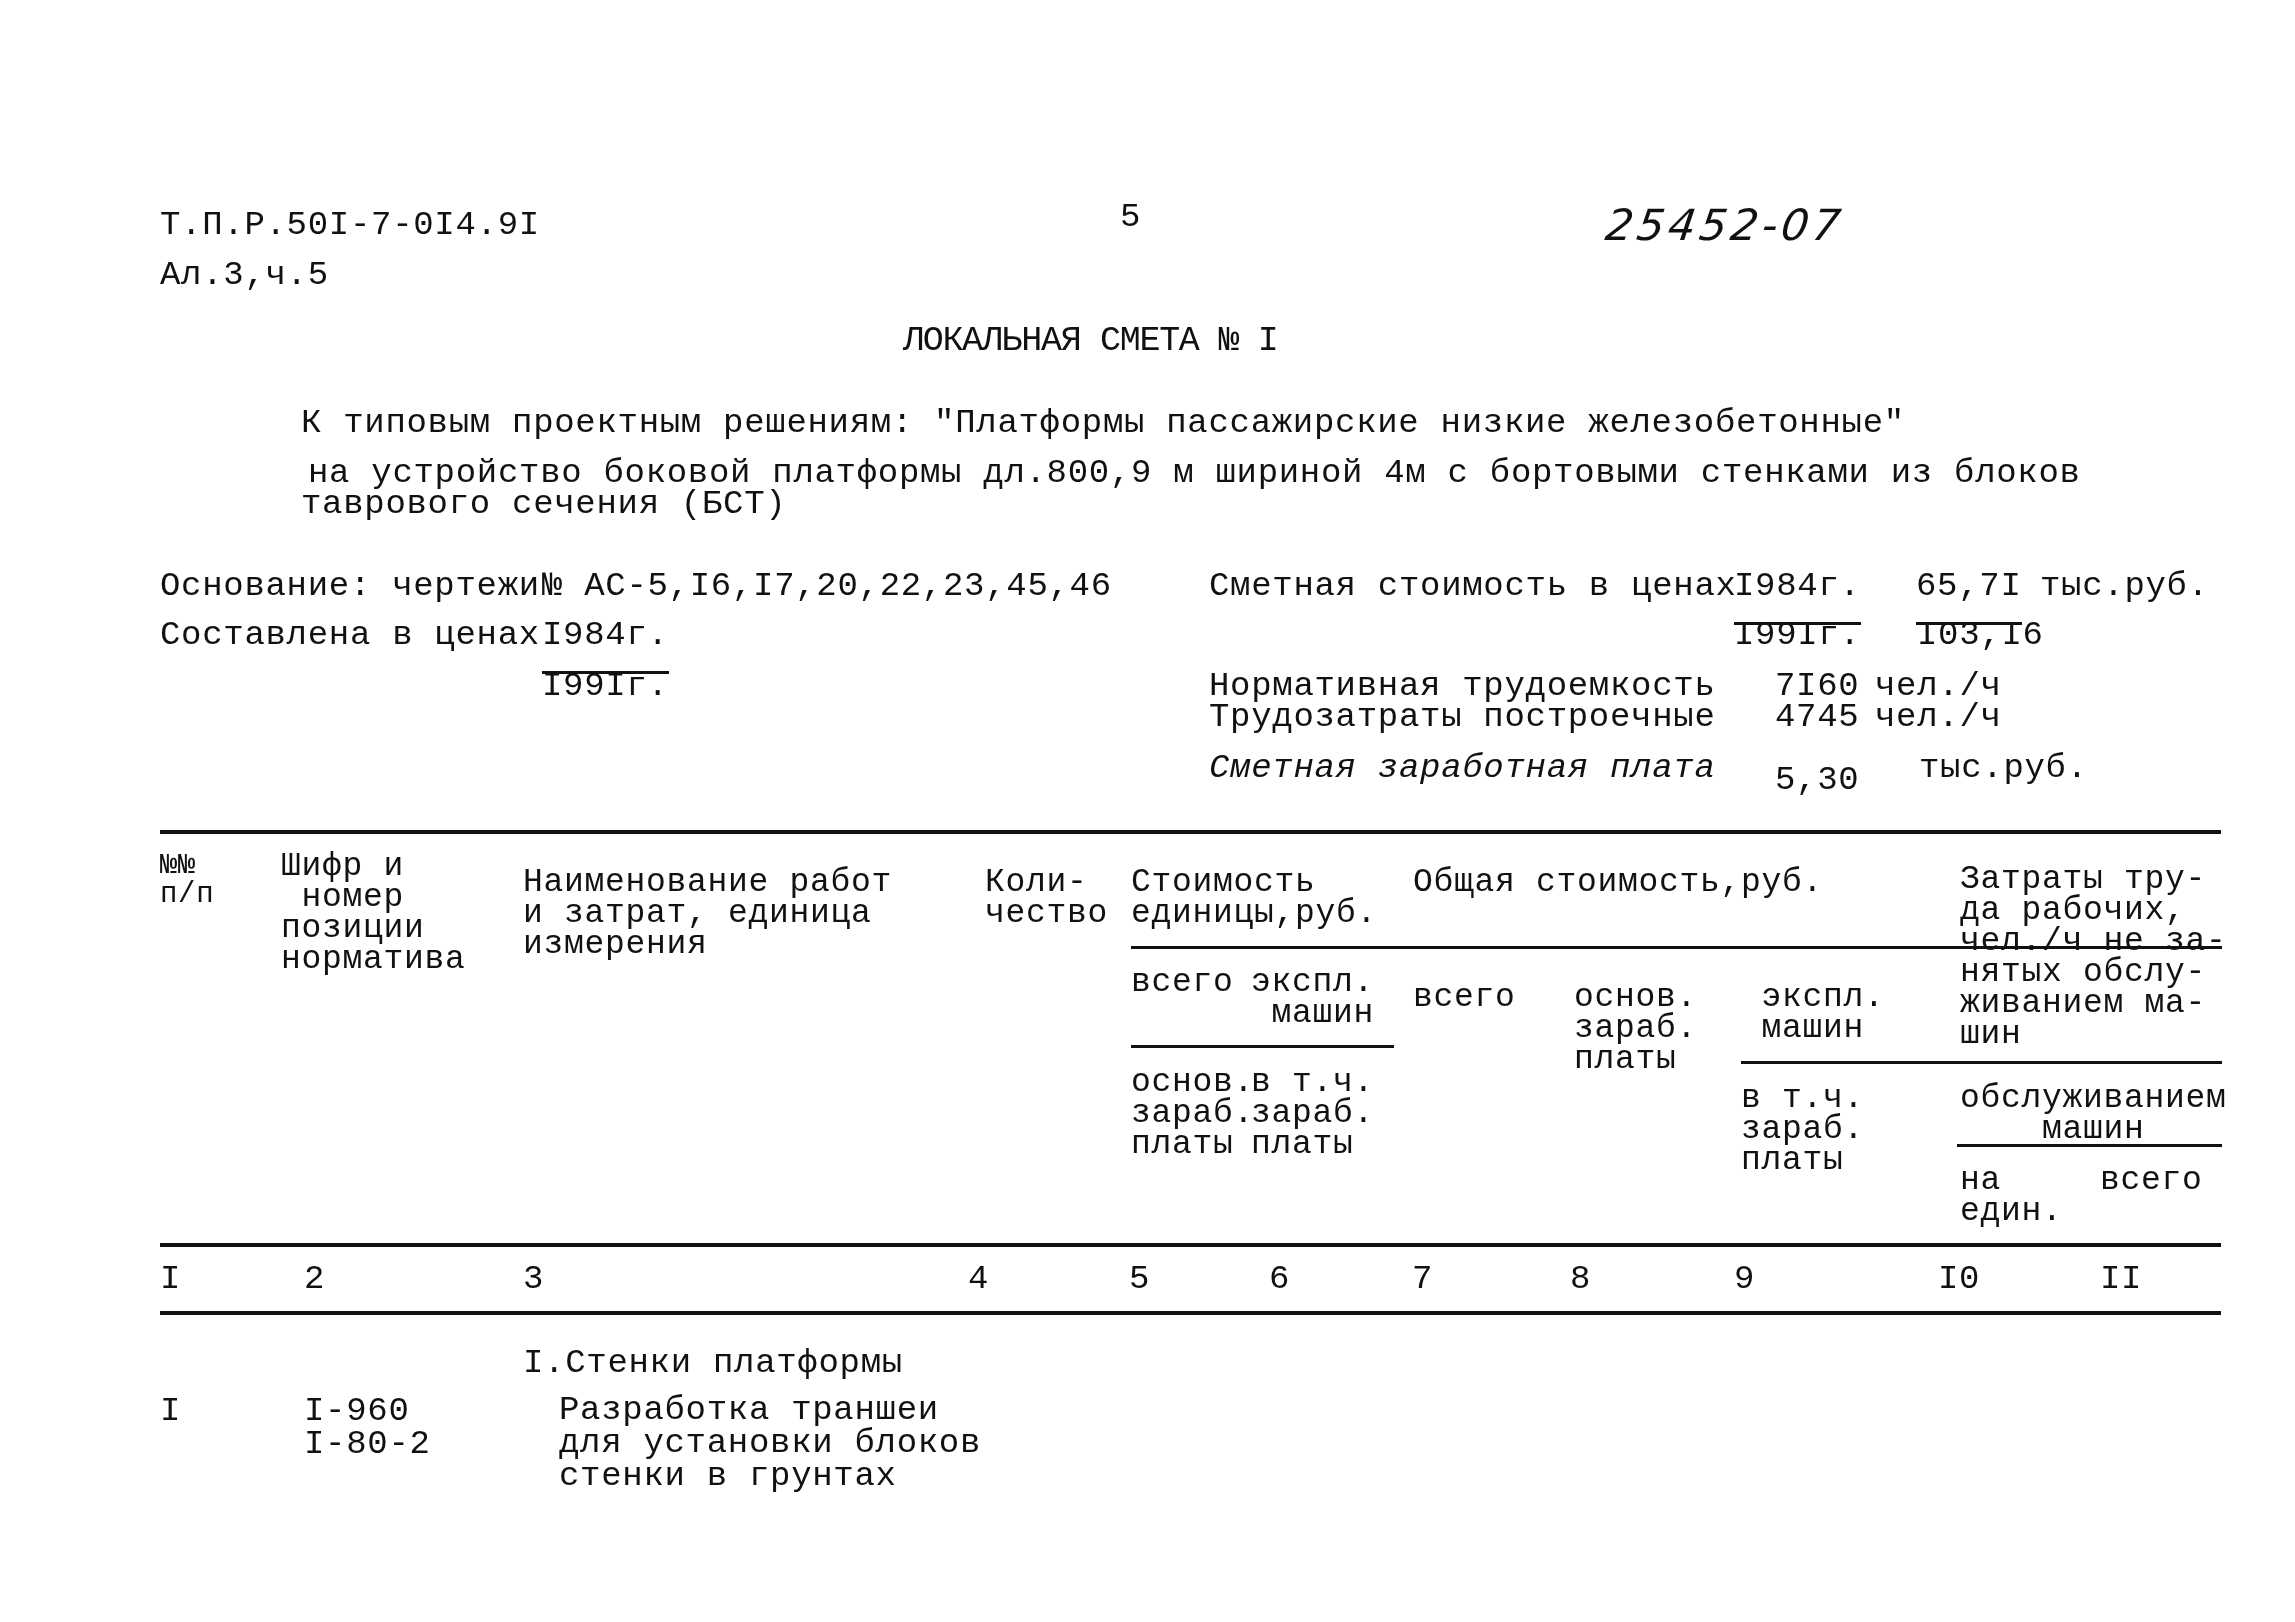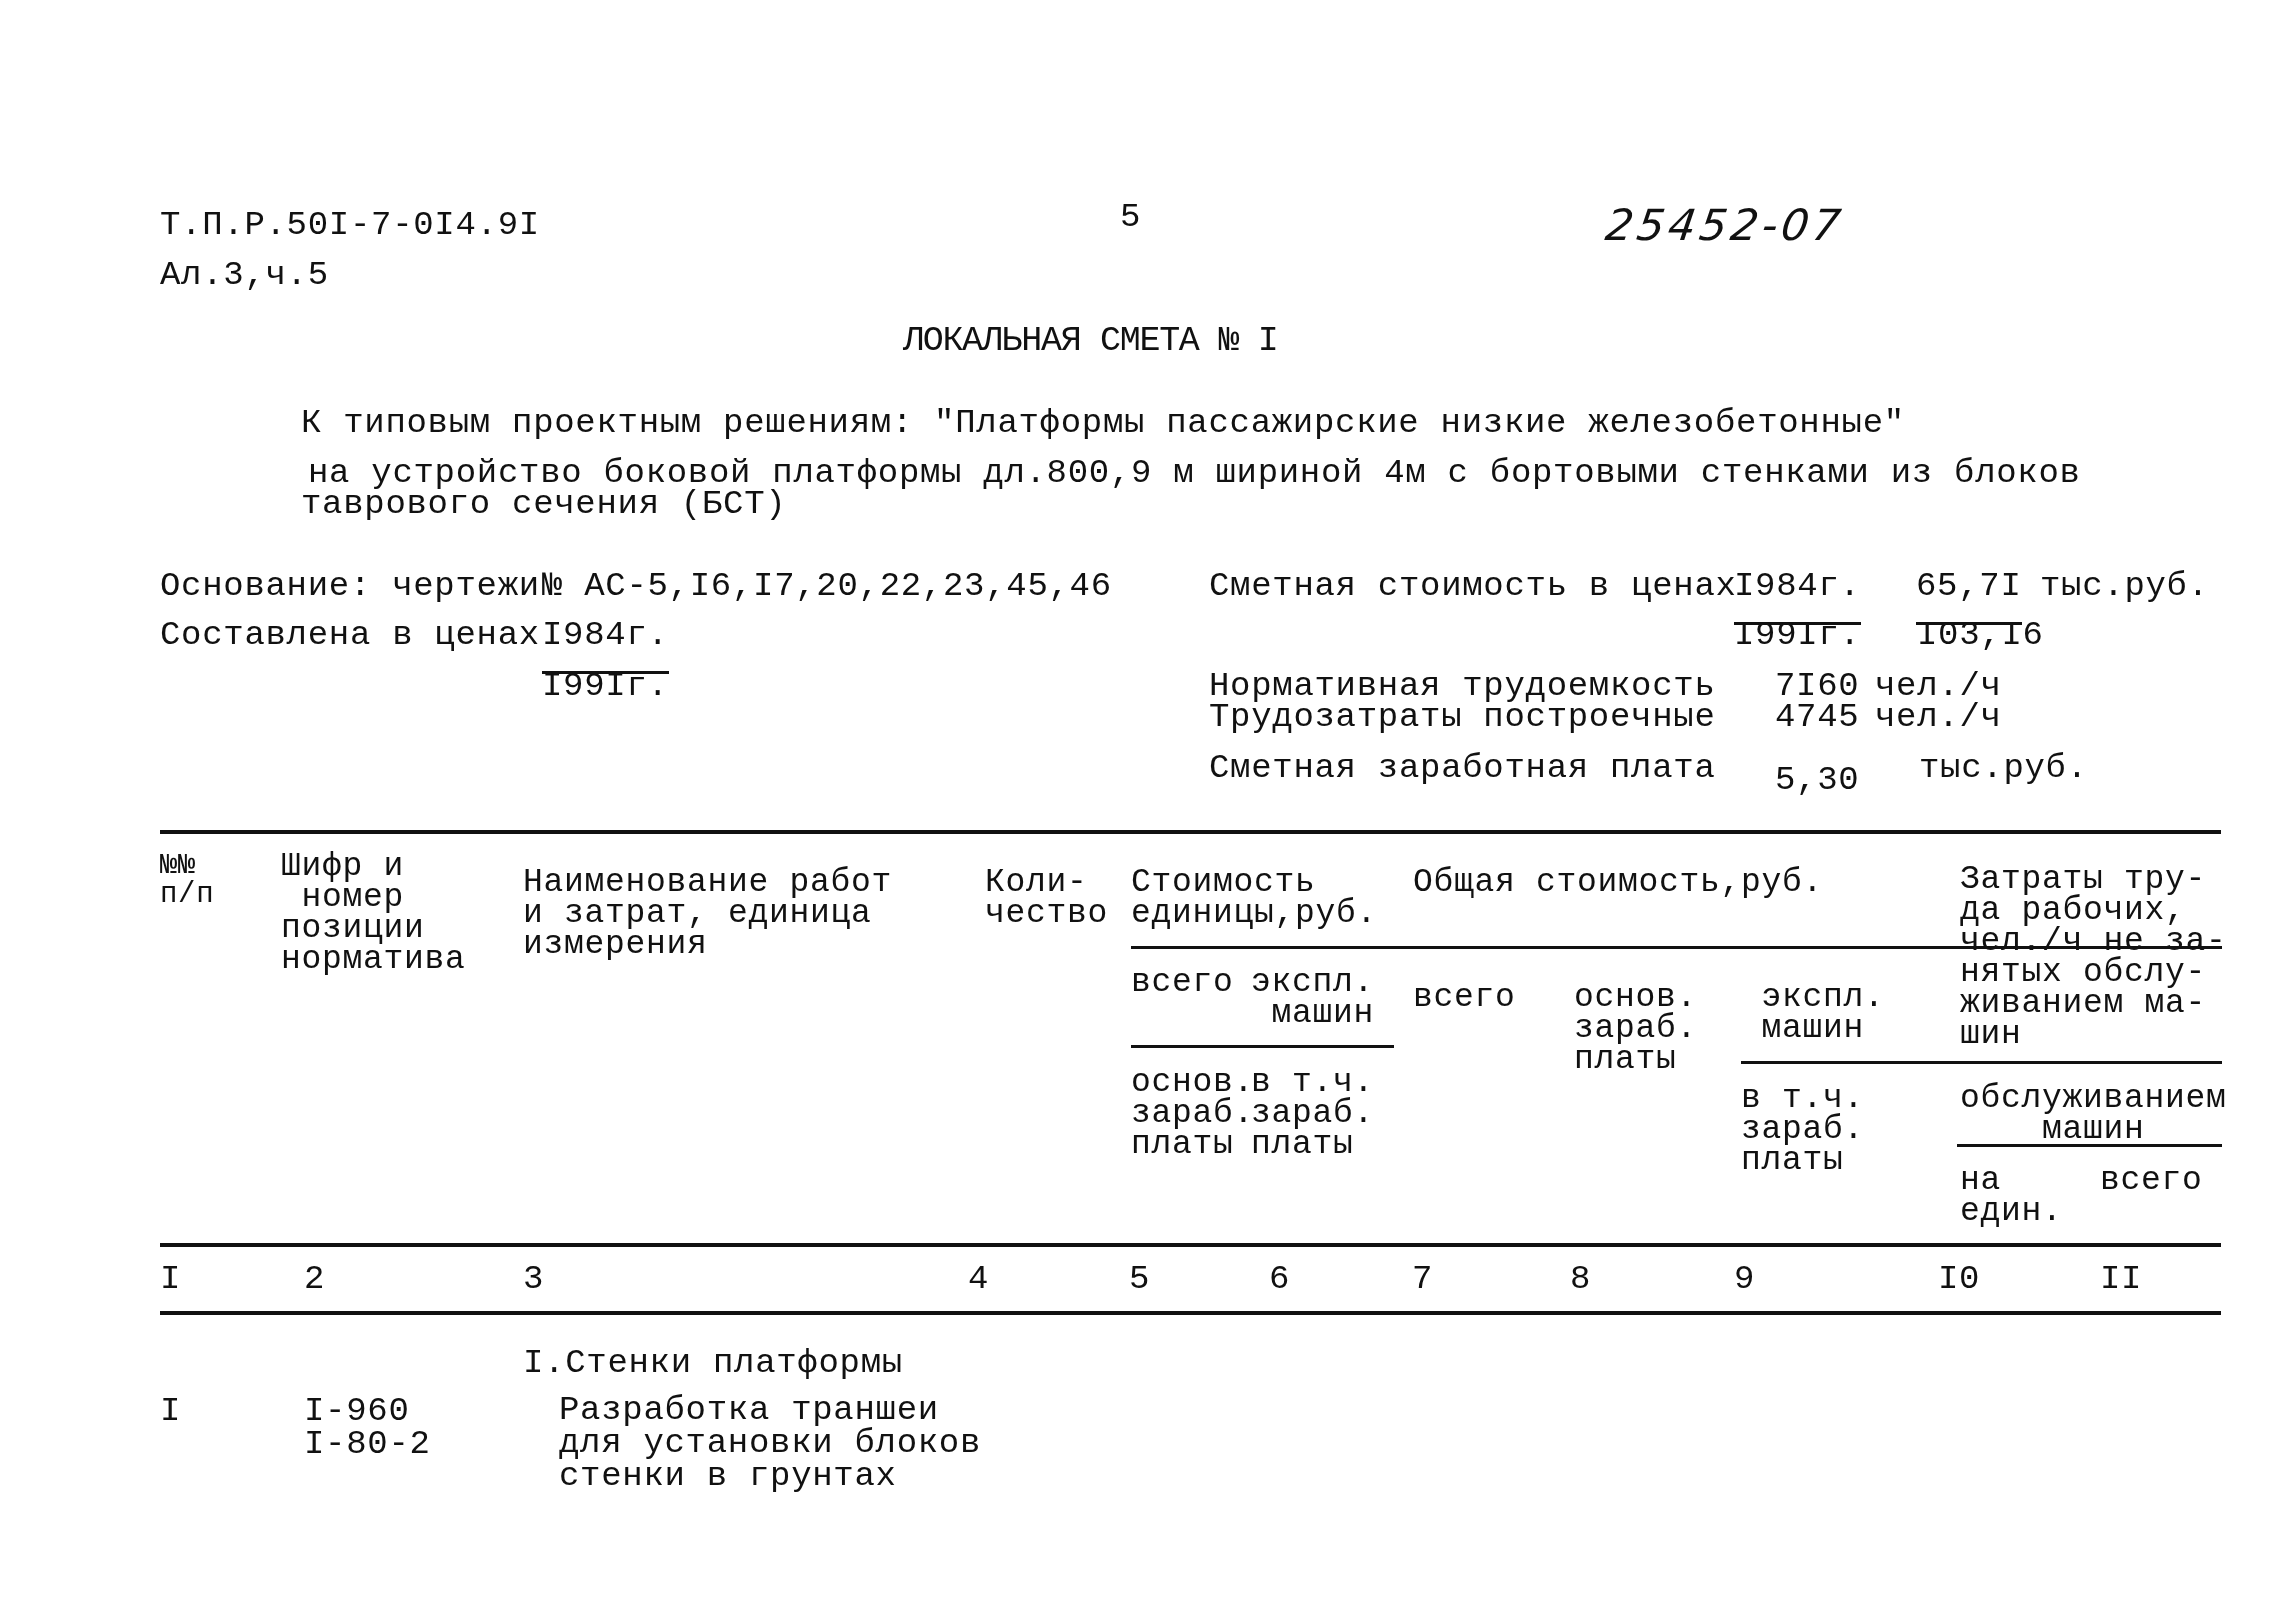--- a/index.html
+++ b/index.html
@@ -39,21 +39,21 @@
 <div class="t" style="left:2040px;top:569px;">тыс.руб.</div>
 <div class="t" style="left:1734px;top:618px;">I99Iг.</div>
 <div class="t" style="left:1917px;top:618px;">I03,I6</div>
 
 <div class="t" style="left:1209px;top:669px;">Нормативная трудоемкость</div>
 <div class="t" style="left:1775px;top:669px;">7I60</div>
 <div class="t" style="left:1875px;top:669px;">чел./ч</div>
 <div class="t" style="left:1209px;top:700px;">Трудозатраты построечные</div>
 <div class="t" style="left:1775px;top:700px;">4745</div>
 <div class="t" style="left:1875px;top:700px;">чел./ч</div>
-<div class="t" style="left:1209px;top:751px;">Сметная заработная плата</div>
+<div class="t" style="left:1209px;top:751px;font-style:italic;">Сметная заработная плата</div>
 <div class="t" style="left:1775px;top:751px;margin-top:12px;">5,30</div>
 <div class="t" style="left:1919px;top:751px;">тыс.руб.</div>
 
 <div class="rule" style="left:160px;top:830px;width:2061px;"></div>
 <div class="rule thin" style="left:1131px;top:946px;width:1091px;"></div>
 <div class="rule thin" style="left:1131px;top:1045px;width:263px;"></div>
 <div class="rule thin" style="left:1741px;top:1061px;width:481px;"></div>
 <div class="rule thin" style="left:1957px;top:1144px;width:265px;"></div>
 <div class="rule" style="left:160px;top:1243px;width:2061px;"></div>
 <div class="rule" style="left:160px;top:1311px;width:2061px;"></div>

